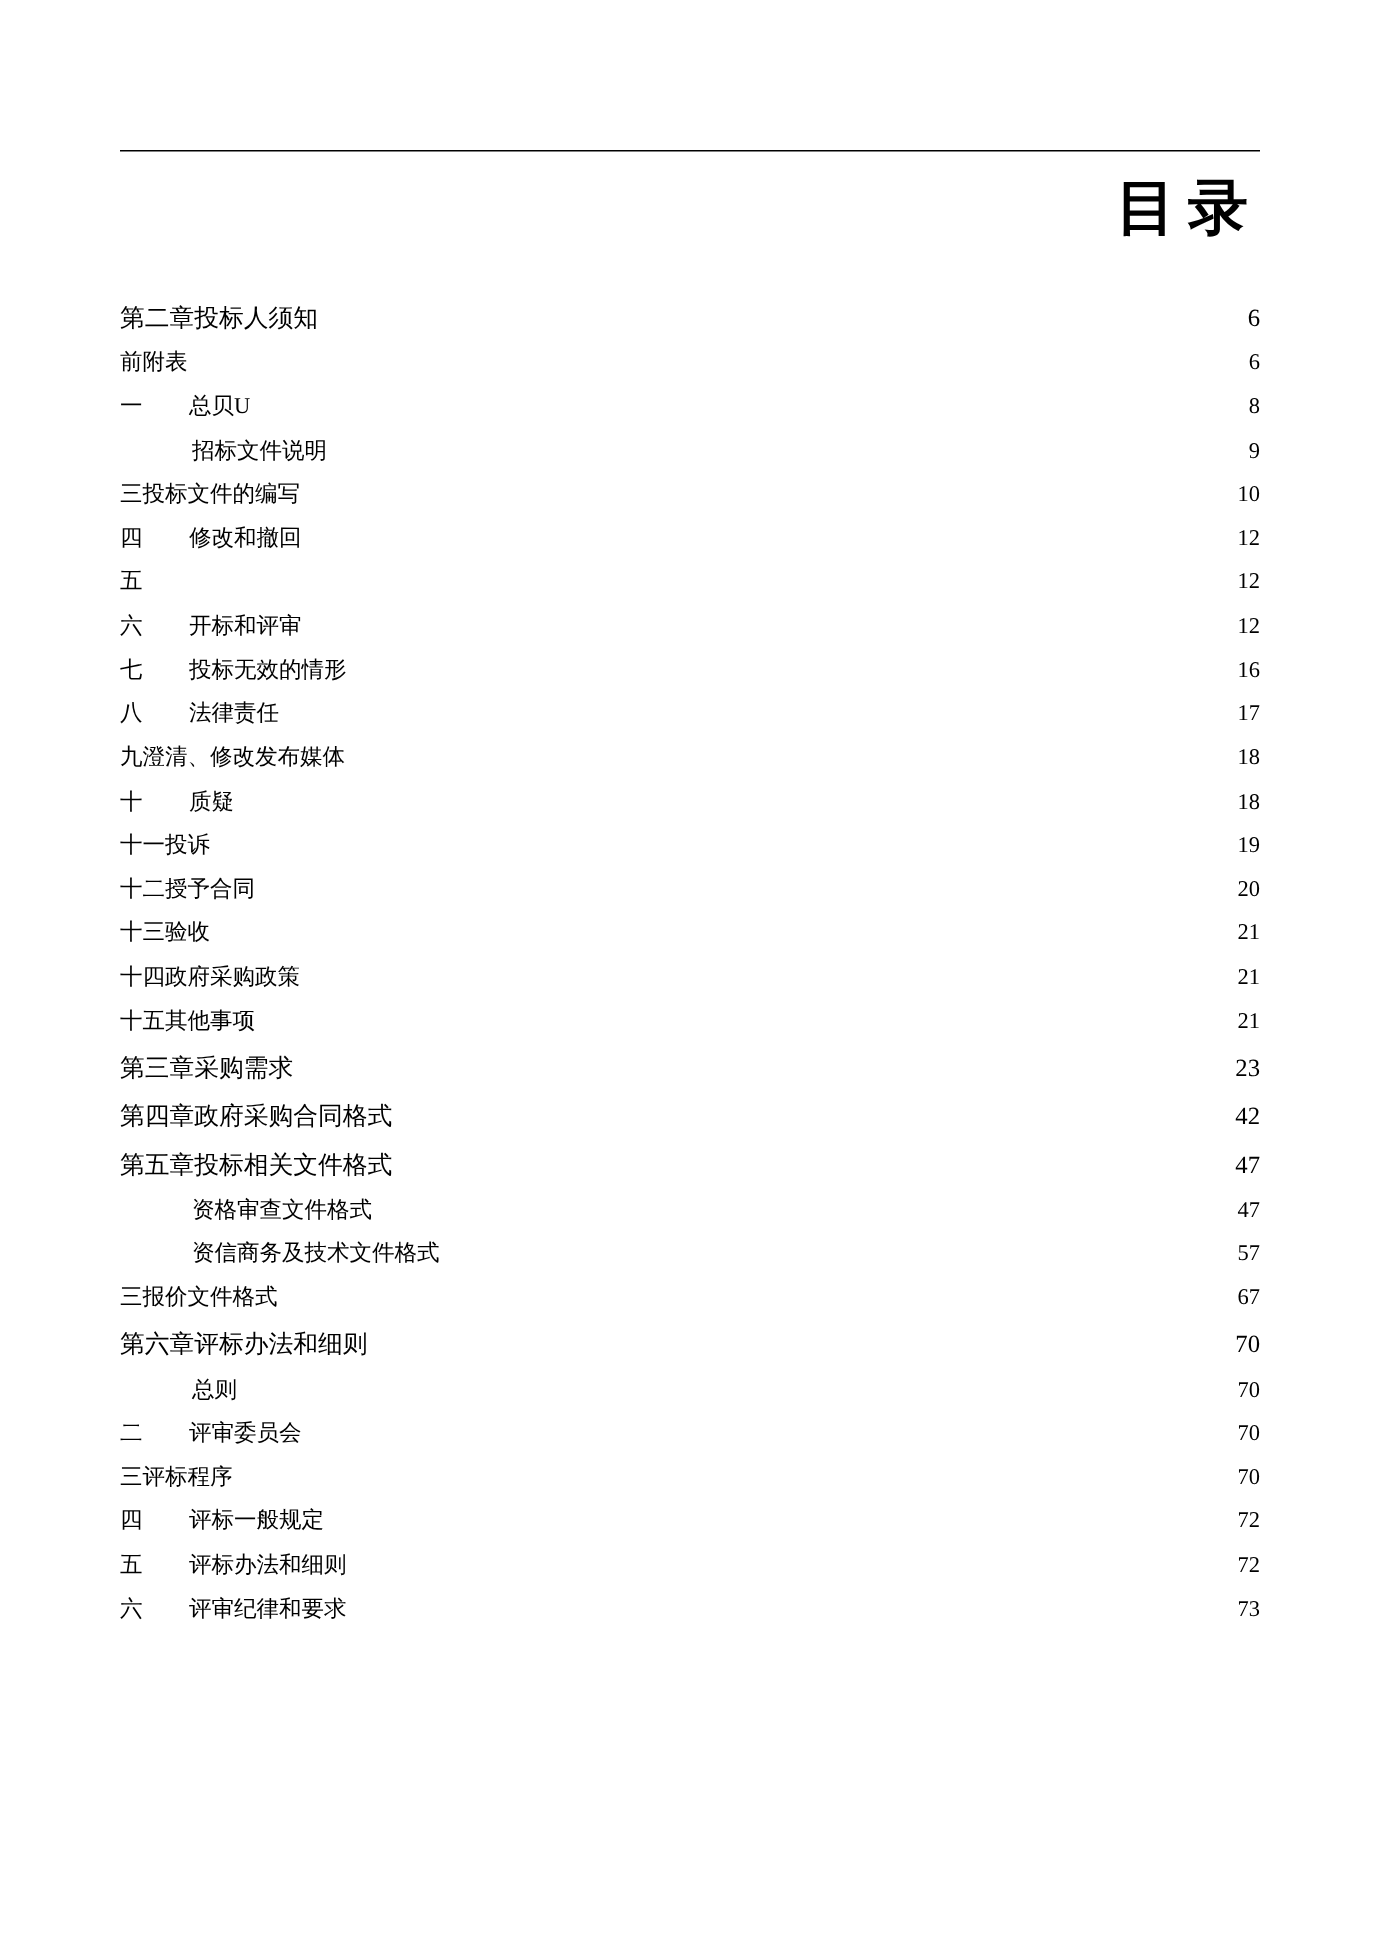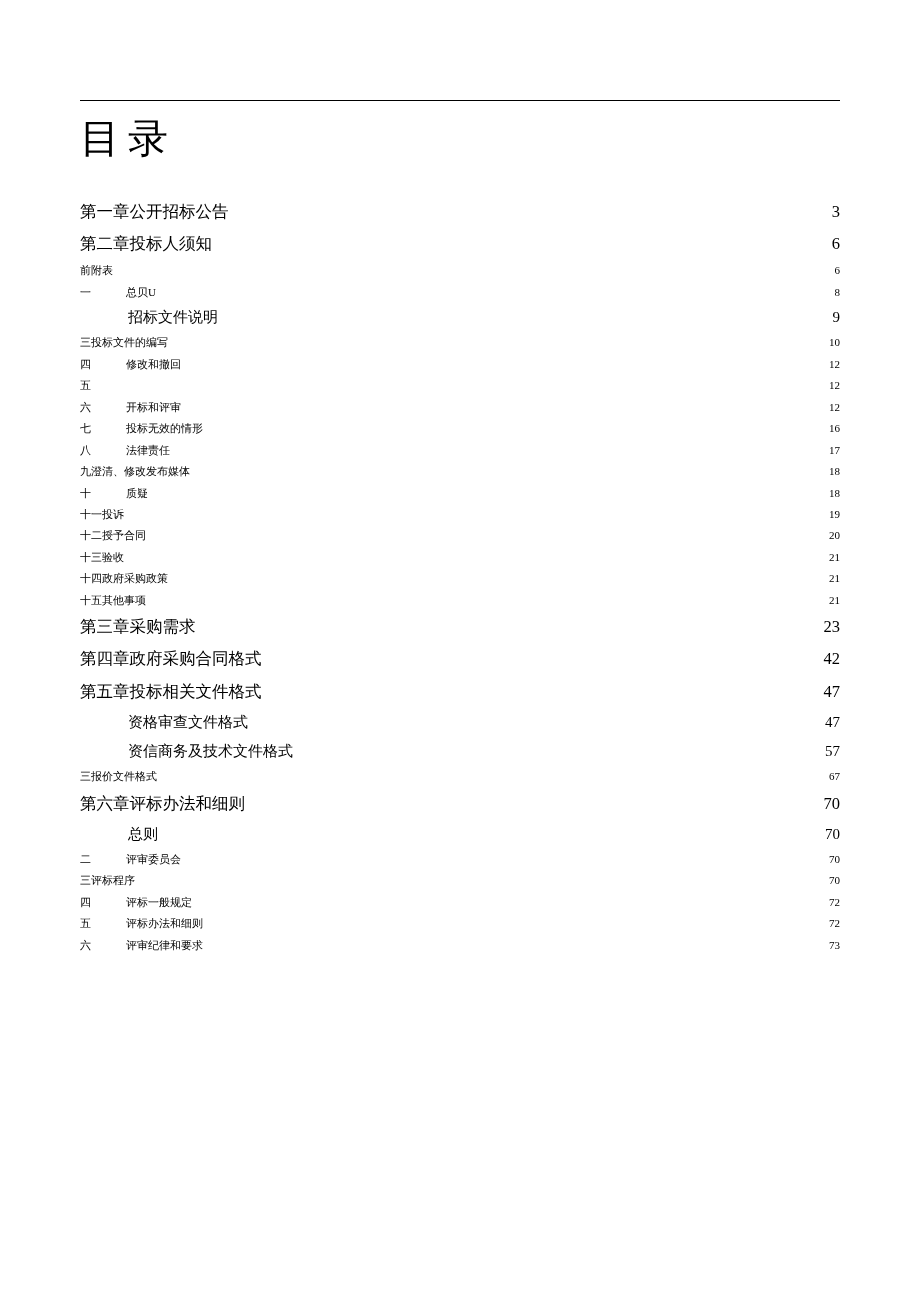--- a/index.html
+++ b/index.html
@@ -18,42 +18,42 @@
       padding: 100px 80px 60px 80px;
       width: 100%;
     }
     .hr-top {
       border: none;
       border-top: 1.5px solid #000;
       margin-bottom: 10px;
     }
     .title {
       font-size: 40px;
-      font-weight: normal;
-      text-align: left;
+      font-weight: bold;
+      text-align: right;
       letter-spacing: 8px;
       margin-bottom: 30px;
       font-family: "SimSun", "宋体", serif;
     }
     .toc {
       width: 100%;
     }
     .toc-row {
       display: flex;
       align-items: baseline;
       line-height: 1.95;
       font-size: 15px;
       color: #000;
       white-space: nowrap;
     }
     .toc-row.level-1 {
       font-size: 16.5px;
     }
     .toc-row.level-2 {
-      font-size: 11px;
+      font-size: 15px;
     }
     .toc-row.level-3 {
       font-size: 15px;
     }
     .prefix {
       flex: 0 0 auto;
       display: inline-block;
     }
     .prefix.indent-1 {
       padding-left: 0;
@@ -88,25 +88,20 @@
     }
   </style>
 </head>
 <body>
 
 <div class="page">
   <hr class="hr-top">
   <h1 class="title">目录</h1>
   <div class="toc" id="toc-container">
       <div class="toc-row level-1">
-        <span class="label">第一章公开招标公告</span>
-        <span class="leader"></span>
-        <span class="page-num">3</span>
-      </div>
-      <div class="toc-row level-1">
         <span class="label">第二章投标人须知</span>
         <span class="leader"></span>
         <span class="page-num">6</span>
       </div>
       <div class="toc-row level-2">
         <span class="label">前附表</span>
         <span class="leader"></span>
         <span class="page-num">6</span>
       </div>
       <div class="toc-row level-2">

